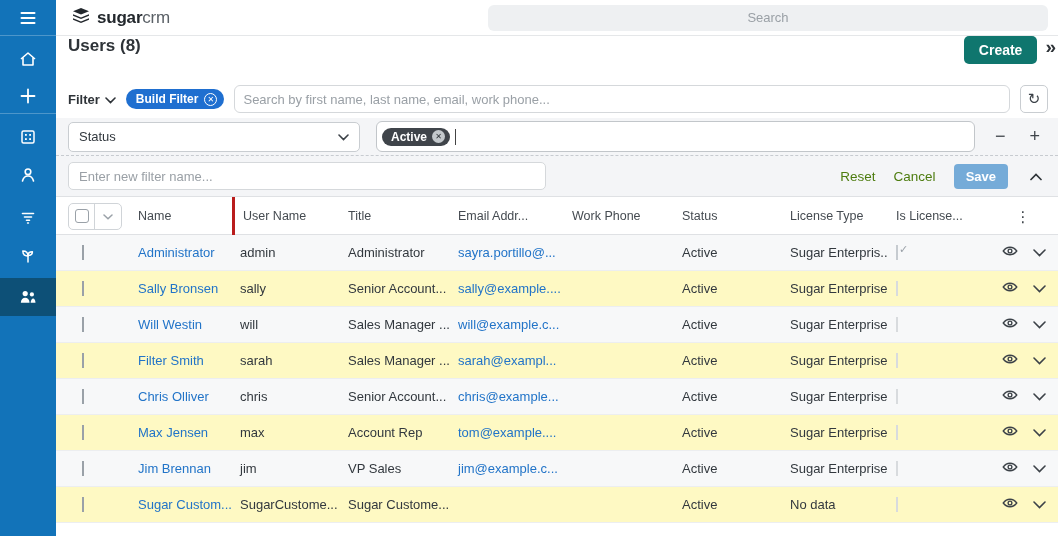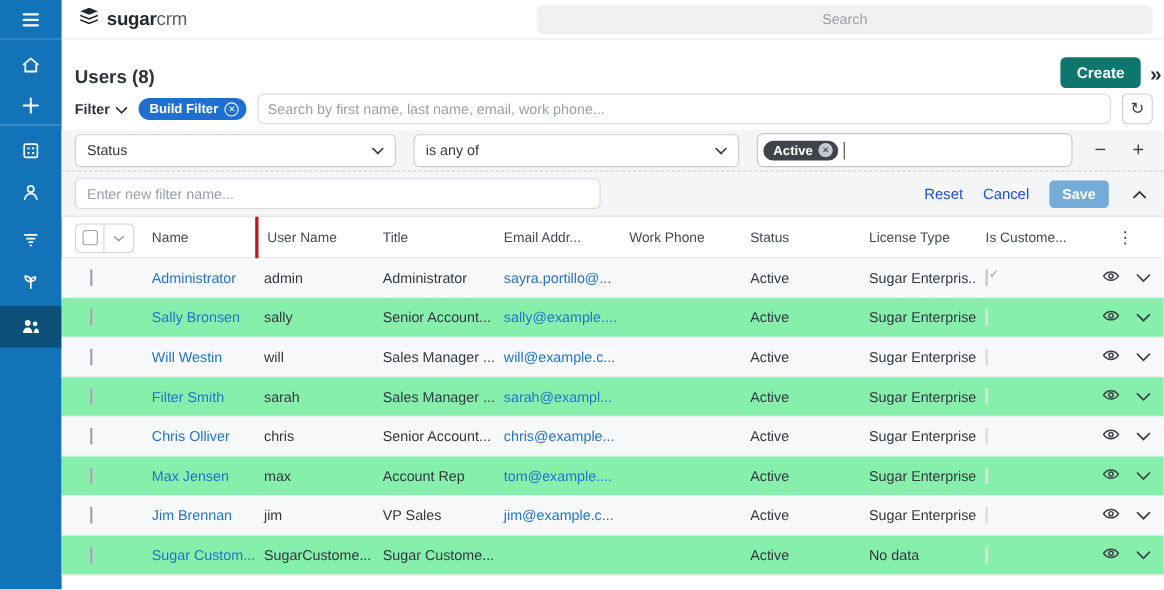--- a/index.html
+++ b/index.html
@@ -21,21 +21,21 @@
   .topbar { height:36px; border-bottom:1px solid #e5e7e9; display:flex; align-items:center;
     padding:0 10px 0 14px; flex-shrink:0; }
   .logo { display:flex; align-items:center; gap:5px; }
   .logo-text { font-size:17px; letter-spacing:-.2px; }
   .logo-bold { font-weight:700; color:#23282d; }
   .logo-light { font-weight:400; color:#5b6167; }
   .global-search { margin-left:auto; width:560px; height:26px; background:#eef0f2; border-radius:6px;
     border:none; text-align:center; font-size:13px; color:#8e959b; outline:none;
     font-family:"Liberation Sans",sans-serif; }
 
-  .page-header { height:44px; display:flex; align-items:flex-end; padding-left:12px; flex-shrink:0; }
+  .page-header { height:44px; display:flex; align-items:flex-start; padding-left:12px; flex-shrink:0; }
   .page-title { font-size:17px; font-weight:700; color:#2e3338; }
   .create-btn { margin-left:auto; background:#0f766e; color:#fff; border:none; border-radius:5px;
     font-weight:700; font-size:14px; padding:6px 15px; cursor:pointer;
     font-family:"Liberation Sans",sans-serif; }
   .more-chevrons { font-size:19px; font-weight:700; color:#2e3338; padding:0 2px 0 8px; cursor:pointer; }
 
   
   .filter-row-a { height:38px; display:flex; align-items:center; gap:10px; padding:0 10px 0 12px; flex-shrink:0; }
   .filter-label { display:flex; align-items:flex-start; gap:5px; font-size:13px; font-weight:700;
     color:#2e3338; cursor:pointer; }
@@ -67,21 +67,21 @@
     cursor:pointer; }
   .caret { width:1px; height:16px; background:#444; }
   .row-minus, .row-plus { border:none; background:transparent; font-size:18px; font-weight:400;
     color:#3f444a; cursor:pointer; padding:0 4px; font-family:"Liberation Sans",sans-serif; }
   .row-plus { margin-right:2px; }
 
   .filter-row-c { height:40px; display:flex; align-items:center; padding:0 12px; gap:18px; }
   .name-input { width:478px; height:28px; border:1px solid #d5d8db; border-radius:5px; padding:0 10px;
     font-size:13px; outline:none; background:#fff; font-family:"Liberation Sans",sans-serif; }
   .spacer { flex:1; }
-  .link-btn { background:none; border:none; color:#1d4ed8; font-size:13.5px; cursor:pointer;
+  .link-btn { background:none; border:none; color:#4d7c0f; font-size:13.5px; cursor:pointer;
     font-family:"Liberation Sans",sans-serif; }
   .save-btn { background:#75abd8; color:#fff; border:none; border-radius:4px; font-weight:700;
     font-size:13px; padding:5px 12px; cursor:pointer; font-family:"Liberation Sans",sans-serif; }
   .collapse-btn { background:none; border:none; cursor:pointer; padding:0 4px; }
 
   
   .grid { display:grid; grid-template-columns:74px 102px 108px 110px 114px 110px 108px 106px 100px 1fr;
     align-items:center; }
   .thead { height:38px; border-bottom:1px solid #dfe1e4; font-size:12.5px; color:#454b51; flex-shrink:0; }
   .th { padding:0 8px; white-space:nowrap; overflow:hidden; }
@@ -89,21 +89,21 @@
   .th-select { display:flex; padding-left:12px; }
   .combo { display:flex; border:1px solid #d0d4d8; border-radius:5px; overflow:hidden; background:#fff; }
   .combo-cb, .combo-arrow { width:26px; height:25px; display:flex; align-items:center; justify-content:center; }
   .combo-cb { border-right:1px solid #d0d4d8; cursor:pointer; }
   .combo-arrow { cursor:pointer; }
   .cb { width:14px; height:14px; border:1.5px solid #9aa1a8; border-radius:3px; background:#fff; cursor:pointer; }
   .th-actions, .cell-actions { display:flex; justify-content:center; gap:14px; align-items:center; }
   .kebab { font-size:15px; color:#3c4248; cursor:pointer; line-height:1; }
 
   .tbody { flex-shrink:0; }
-  .row { height:36px; border-bottom:1px solid #eceef0; font-size:13px; background:#86efac; }
+  .row { height:36px; border-bottom:1px solid #eceef0; font-size:13px; background:#fef9c3; }
   .row.striped { background:#f7f8f9; }
   .cell { padding:0 8px; white-space:nowrap; overflow:hidden; }
   .cell-select { padding-left:26px; }
   .link { color:#2274c8; cursor:pointer; }
   .cb-disabled { width:14px; height:14px; border:1px solid #d8dbde; border-radius:3px; background:#f1f3f4;
     margin:0 auto; position:relative; }
   .cb-disabled.checked { background:#d4d9dd; border-color:#c6cbd0; }
   .cb-disabled.checked::after { content:"✓"; position:absolute; left:2px; top:-2px; font-size:11px;
     color:#9aa1a8; font-weight:700; }
   .icon-btn { background:none; border:none; cursor:pointer; padding:0; display:flex; align-items:center; }
@@ -233,28 +233,20 @@
       <input class="filter-search" type="text" placeholder="Search by first name, last name, email, work phone..." style="">
       <button class="refresh-btn">
           <span>↻</span>
         </button>
     </div>
 
     <div class="filter-panel">
       <div class="filter-row-b">
         <div class="select select-field">
           <span>Status</span>
-          <span>
-            <svg width="11" height="7" viewBox="0 0 11 7" fill="none" stroke="#3c4248" stroke-width="1.6" stroke-linecap="round">
-                <polyline points="1,1 5.5,5.5 10,1"></polyline>
-              </svg>
-          </span>
-        </div>
-        <div class="select select-operator">
-          <span>is any of</span>
           <span>
             <svg width="11" height="7" viewBox="0 0 11 7" fill="none" stroke="#3c4248" stroke-width="1.6" stroke-linecap="round">
                 <polyline points="1,1 5.5,5.5 10,1"></polyline>
               </svg>
           </span>
         </div>
         <div class="value-input">
           <span class="chip-dark">
             <span>Active</span>
             <span class="x-circle">✕</span>
@@ -295,21 +287,21 @@
           </span>
         </div>
       </div>
       <div class="th">Name</div>
       <div class="th th-username">User Name</div>
       <div class="th">Title</div>
       <div class="th">Email Addr...</div>
       <div class="th">Work Phone</div>
       <div class="th">Status</div>
       <div class="th">License Type</div>
-      <div class="th">Is Custome...</div>
+      <div class="th">Is License...</div>
       <div class="th th-actions">
           <span class="kebab">⋮</span>
         </div>
     </div>
 
     <div class="tbody">
         <div class="grid row striped">
     <div class="cell cell-select"><span class="cb"></span></div>
     <div class="cell link">Administrator</div>
     <div class="cell">admin</div>

